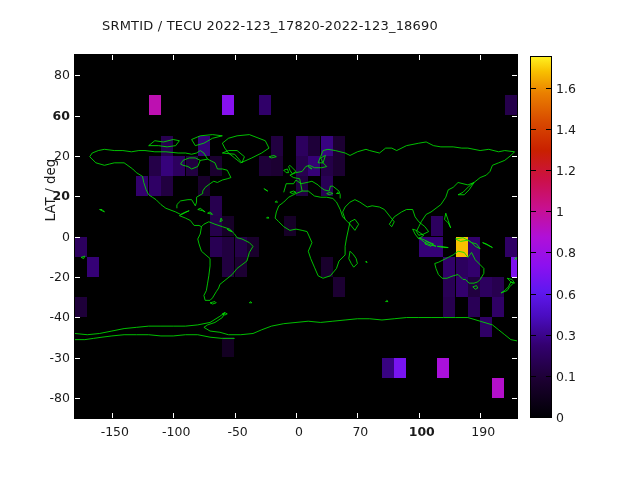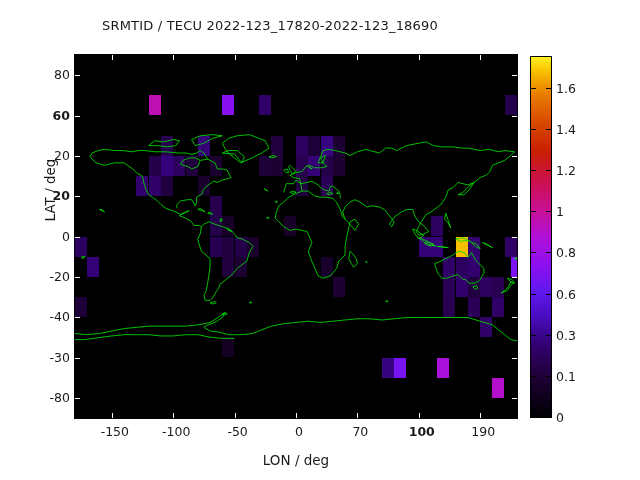--- a/index.html
+++ b/index.html
@@ -247,21 +247,20 @@
       <span style="top: 302.5px;">-30</span>
       <span style="top: 262.167px;">-40</span>
       <span style="top: 221.833px;">-20</span>
       <span style="top: 181.5px;">0</span>
       <span style="top: 141px; font-weight: bold;">20</span>
       <span style="top: 100.833px;">20</span>
       <span style="top: 60.5px; font-weight: bold;">60</span>
       <span style="top: 20.1667px;">80</span>
     </div>
 
-  <div class="xlabel">LON / deg</div>
   <div class="ylabel">LAT / deg</div>
 
   <div class="cbar-frame">
     <div class="cbar-grad" id="cbar-grad" style="background: linear-gradient(rgb(255, 240, 32) 0%, rgb(248, 192, 0) 4%, rgb(234, 128, 0) 10%, rgb(216, 74, 0) 18%, rgb(201, 32, 0) 26%, rgb(204, 16, 72) 34%, rgb(200, 16, 144) 42%, rgb(176, 16, 216) 50%, rgb(140, 16, 240) 58%, rgb(96, 24, 240) 65%, rgb(74, 12, 192) 72%, rgb(51, 0, 112) 80%, rgb(27, 0, 48) 90%, rgb(0, 0, 4) 100%);"></div>
   <div class="cbar-tick " style="top: 360px;"></div>
       <div class="cbar-tick right" style="top: 360px;"></div>
       <div class="cbar-tick " style="top: 318.857px;"></div>
       <div class="cbar-tick right" style="top: 318.857px;"></div>
       <div class="cbar-tick " style="top: 277.714px;"></div>
       <div class="cbar-tick right" style="top: 277.714px;"></div>

